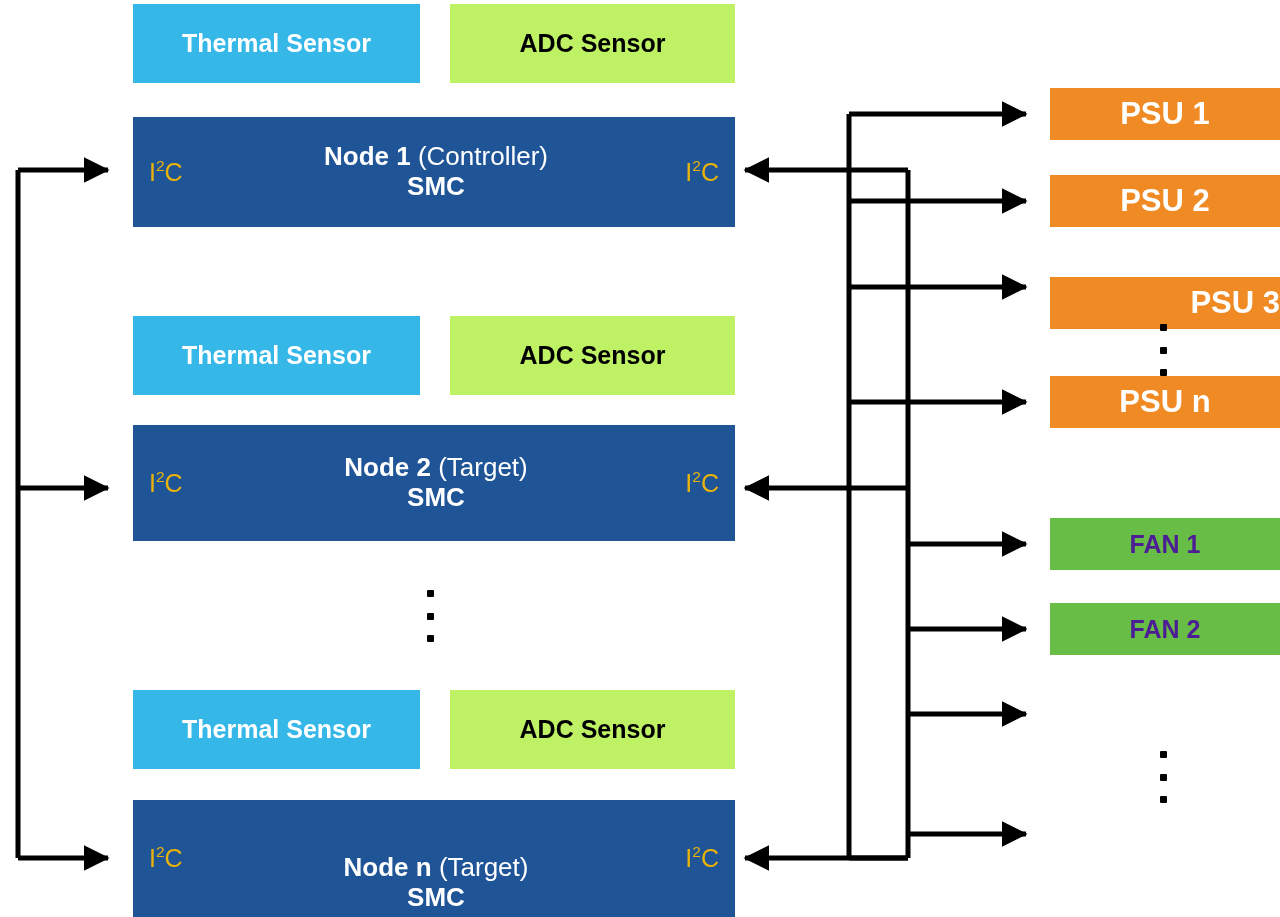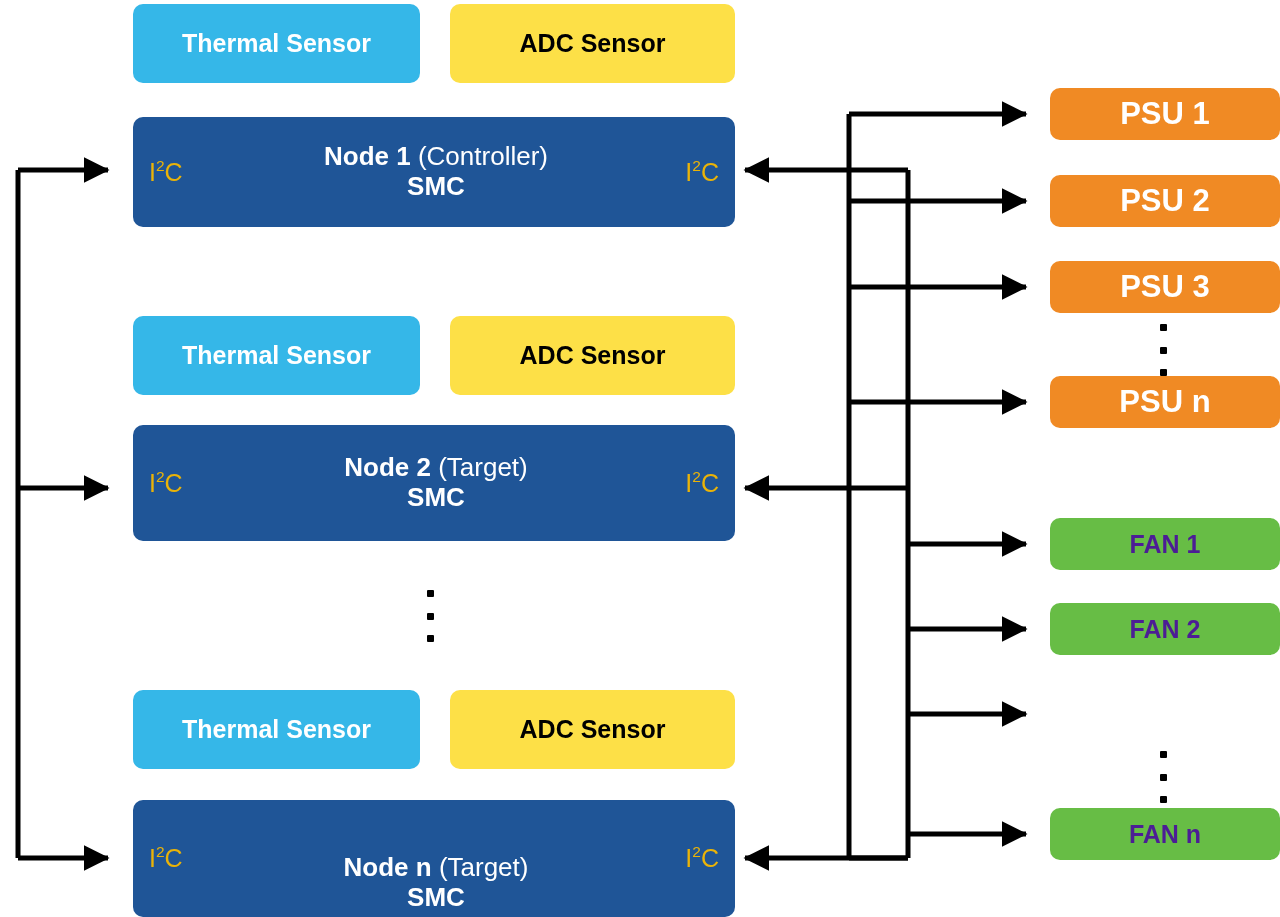--- a/index.html
+++ b/index.html
@@ -20,33 +20,32 @@
   }
   .blk {
     position: absolute;
     box-sizing: border-box;
     display: flex;
     align-items: center;
     justify-content: center;
     font-weight: bold;
     line-height: 1.15;
     white-space: nowrap;
-    border-radius: 10px;
   }
   
   .thermal {
     background: #35b7e8;
     color: #ffffff;
     font-size: 25px;
     left: 133px;
     width: 287px;
     height: 79px;
   }
   .adc {
-    background: #fde047;
+    background: #bef264;
     color: #000000;
     font-size: 25px;
     left: 450px;
     width: 285px;
     height: 79px;
   }
   
   .node {
     background: #1f5597;
     color: #ffffff;
@@ -226,21 +225,21 @@
     </span>
     <span class="i2c right" style="top:58px;">I<sup>2</sup>C</span>
   </div>
 
   <div class="blk psu" style="top:88px;">
     <span>PSU 1</span>
   </div>
   <div class="blk psu" style="top:175px;">
     <span>PSU 2</span>
   </div>
-  <div class="blk psu" style="top:261px;">
+  <div class="blk psu" style="top:277px;justify-content:flex-end;">
     <span>PSU 3</span>
   </div>
   <div class="vdots" style="left:1159px; top:324px; width:9px; height:52px;">
     <i></i>
       <i></i>
       <i></i>
   </div>
   <div class="blk psu" style="top:376px;">
     <span>PSU n</span>
   </div>
@@ -249,17 +248,14 @@
     <span>FAN 1</span>
   </div>
   <div class="blk fan" style="top:603px;">
     <span>FAN 2</span>
   </div>
   <div class="vdots" style="left:1159px; top:751px; width:9px; height:52px;">
     <i></i>
       <i></i>
       <i></i>
   </div>
-  <div class="blk fan" style="top:808px;">
-    <span>FAN n</span>
-  </div>
 
 </div>
 
 </body></html>

